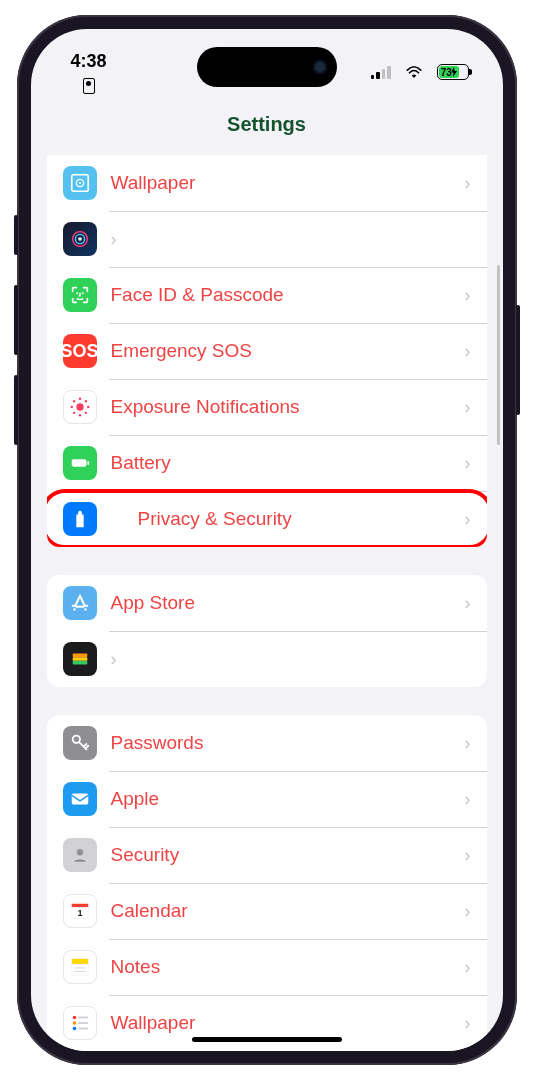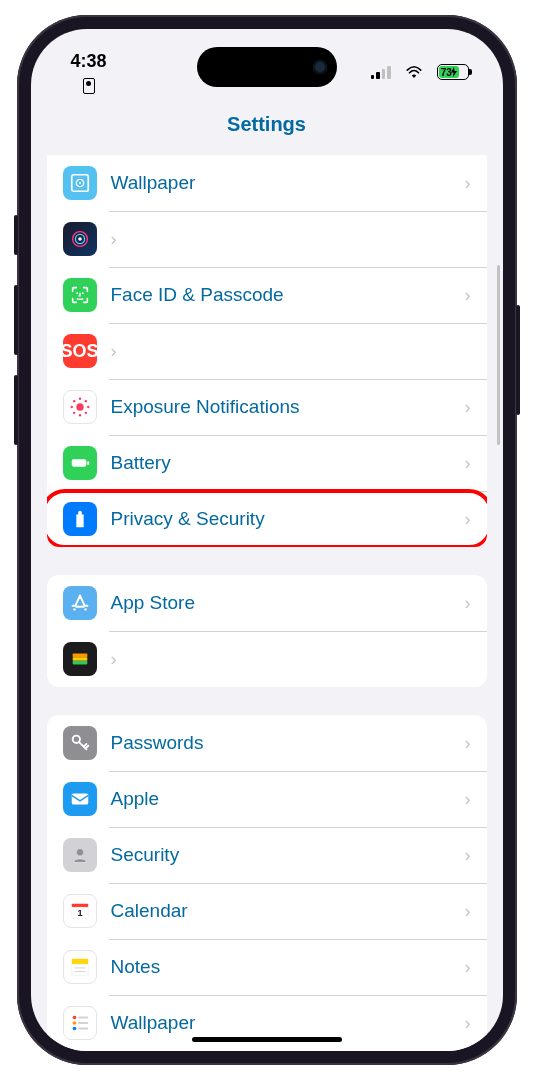--- a/index.html
+++ b/index.html
@@ -147,21 +147,21 @@
     height: 50px;
     display: flex;
     align-items: center;
     justify-content: center;
     background: #f2f2f7;
     z-index: 10;
   }
   .nav-title {
     font-size: 20px;
     font-weight: 700;
-    color: #0369a1;
+    color: #14532d;
   }
   .content {
     position: absolute;
     top: 120px;
     left: 0;
     right: 0;
     bottom: 0;
     overflow: hidden;
   }
   .section {
@@ -196,21 +196,21 @@
     align-items: center;
     justify-content: center;
     flex-shrink: 0;
     margin-right: 14px;
     color: #fff;
     font-size: 18px;
     font-weight: 700;
   }
   .row .label {
     font-size: 19px;
-    color: #0369a1;
+    color: #ef4444;
     flex: 1;
   }
   .chevron {
     color: #c5c5c7;
     font-size: 18px;
     flex-shrink: 0;
   }
   .highlight-ring {
     position: absolute;
     border: 4px solid #ff0000;
@@ -345,20 +345,21 @@
               </svg>
           </div>
           <span class="label">Face ID &amp; Passcode</span>
           <span class="chevron">›</span>
         </div>
 
         <div class="row">
           <div class="icon-box ic-sos">
             <span>SOS</span>
           </div>
+          <span class="label">Emergency SOS</span>
           <span class="chevron">›</span>
         </div>
 
         <div class="row">
           <div class="icon-box ic-exposure">
             <svg class="iconsvg" viewBox="0 0 24 24">
                 <circle cx="12" cy="12" r="4" fill="#ff3b5c"></circle>
                 <g fill="#ff3b5c">
                   <circle cx="12" cy="3" r="1.3"></circle>
                   <circle cx="12" cy="21" r="1.3"></circle>
@@ -379,21 +380,21 @@
           <div class="icon-box ic-battery">
             <svg class="iconsvg" viewBox="0 0 24 24">
                 <rect x="3" y="8" width="16" height="8" rx="2" fill="#fff"></rect>
                 <rect x="20" y="10" width="2" height="4" rx="1" fill="#fff"></rect>
               </svg>
           </div>
           <span class="label">Battery</span>
           <span class="chevron">›</span>
         </div>
 
-        <div class="row" style="position:relative;">
+        <div class="row" style="position:relative;gap:27px;">
           <div class="highlight-ring" style="left:-6px;right:-6px;top:-2px;bottom:-2px;"></div>
           <div class="icon-box ic-privacy">
             <svg class="iconsvg" viewBox="0 0 24 24">
                 <path d="M12 3 C11 3 10 4 10 5 V7 H8 V21 H16 V7 H14 V5 C14 4 13 3 12 3 Z M12 9 V13 M9 11 H15 M10 15 H14" fill="#fff"></path>
               </svg>
           </div>
           <span class="label">Privacy &amp; Security</span>
           <span class="chevron">›</span>
         </div>
 

